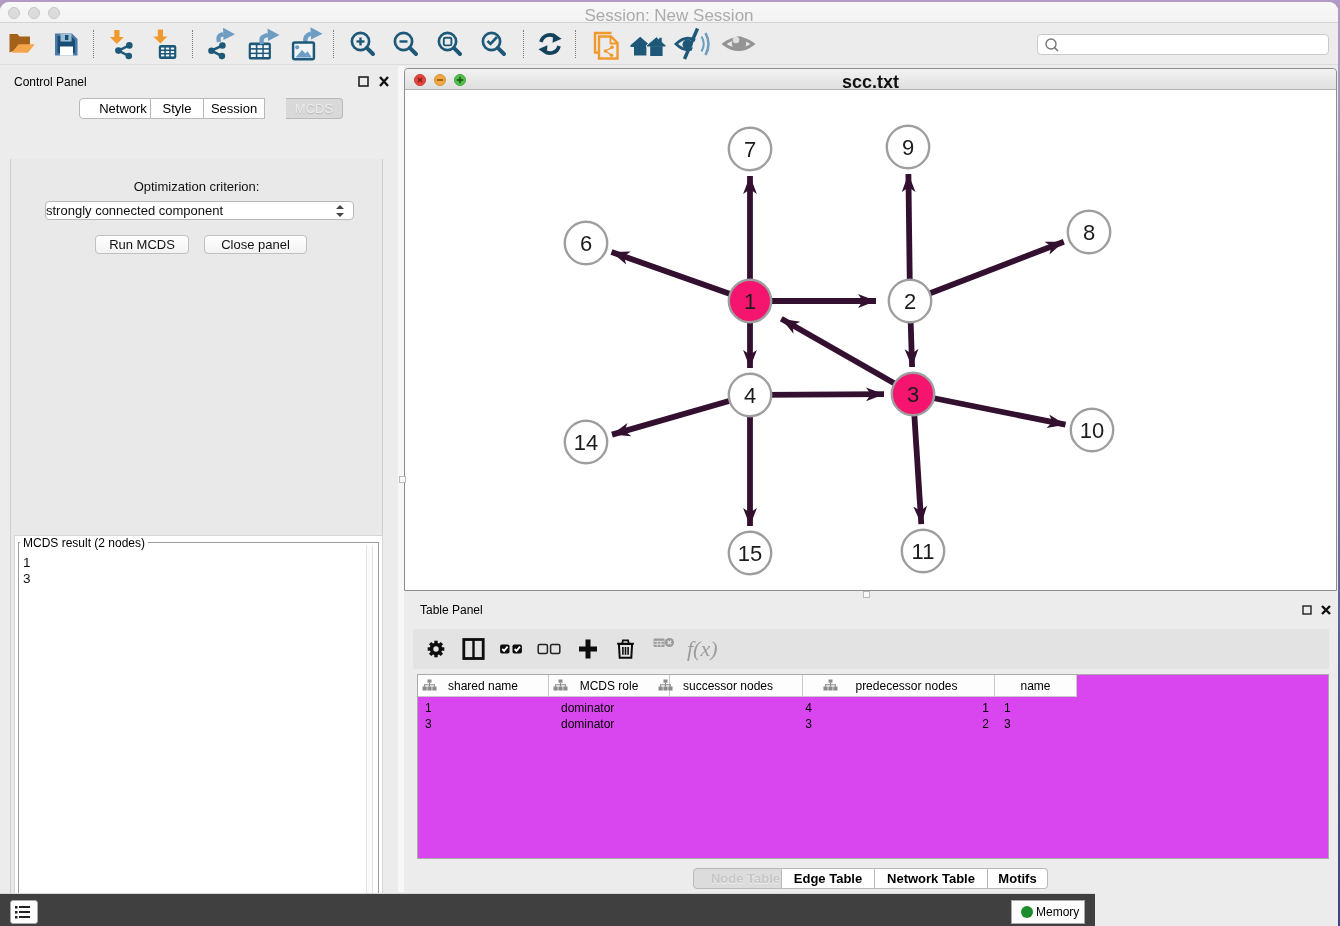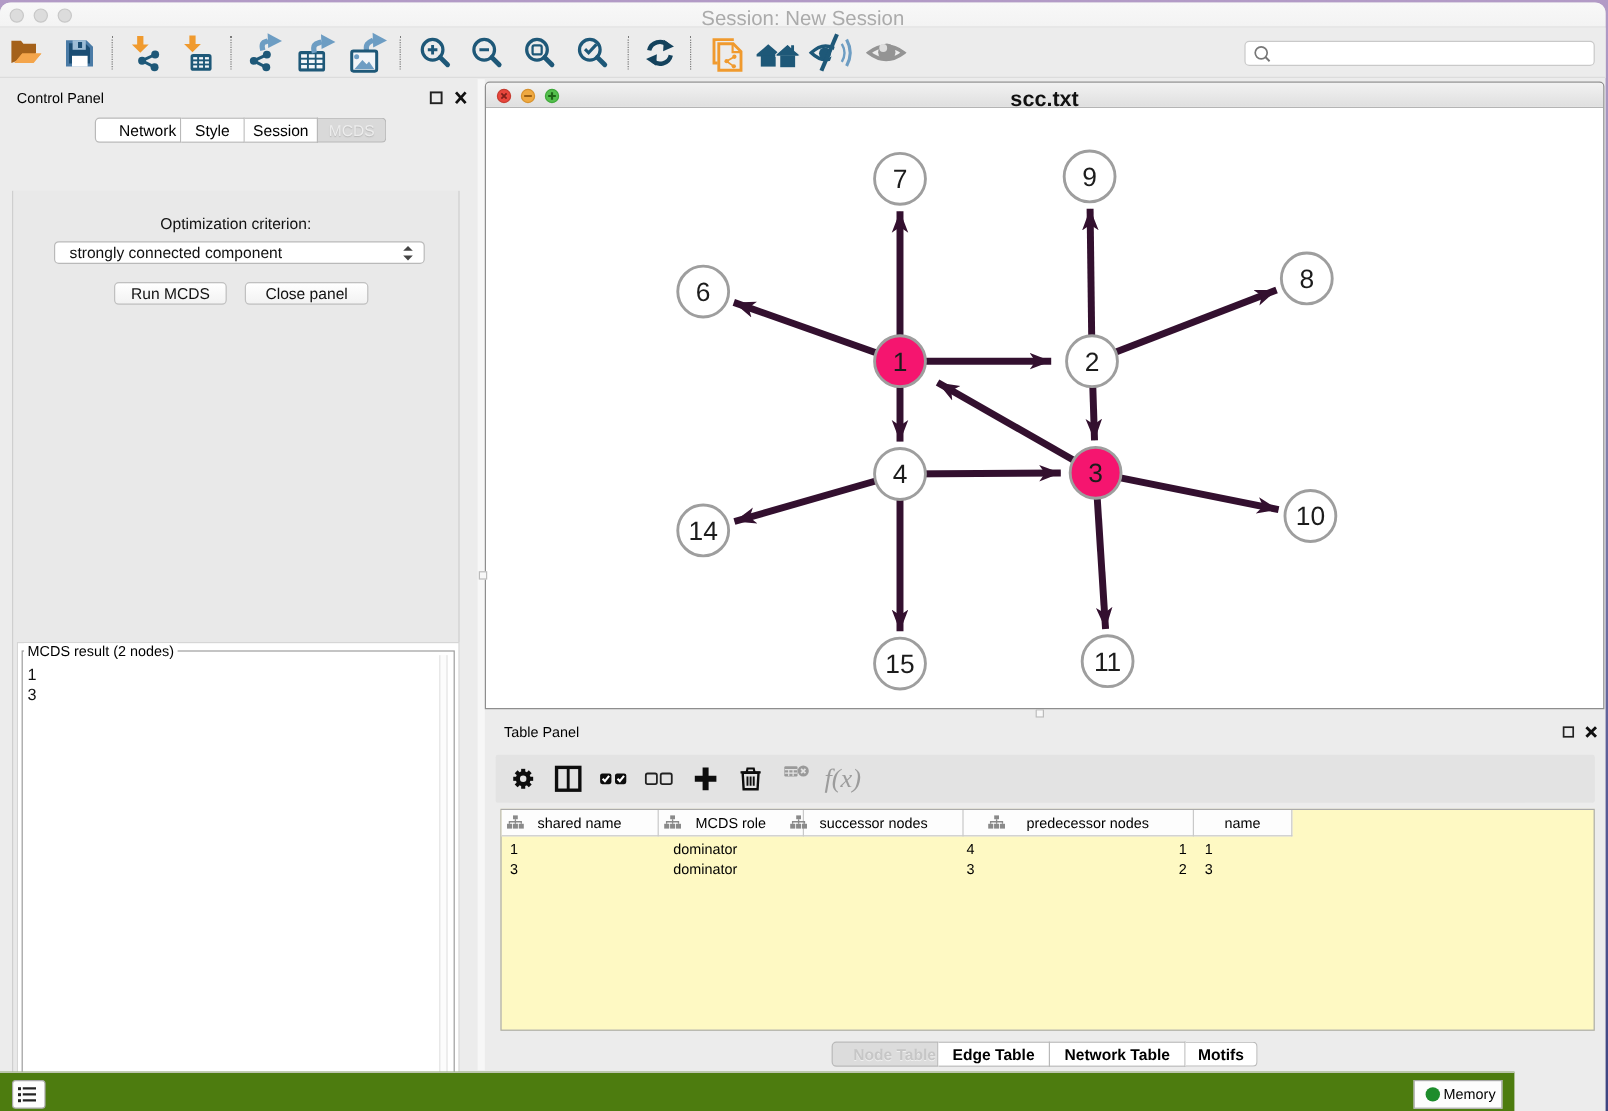--- a/index.html
+++ b/index.html
@@ -30,21 +30,21 @@
 .tab.first { border-left:1px solid #b9b9b9; border-radius:4px 0 0 4px;padding-left:16px; }
 .tab.last  { border-radius:0 4px 4px 0; }
 .tab.disabled { background:#d9d9d9; color:#ededed; text-shadow:0 1px 1px #b5b5b5; }
 .tab.disabled2 { background:#dcdcdc; color:#c6c6c6; text-shadow:0 1px 0 #f0f0f0; }
 #cp-inner { position:absolute; left:10px; top:53px; width:373px; height:763px;
   background:#e9e9e9; border:1px solid #cfcfcf; border-top:none;margin-top:40px; }
 #opt-label { position:absolute; left:0; top:20px; width:100%; text-align:center;
   font-size:13px; color:#111; }
 #dropdown { position:absolute; left:34px; top:42px; width:309px; height:19px;
   background:#fff; border:1px solid #b9b9b9; border-radius:4px;
-  font-size:13px; line-height:17px; padding-left:12px; color:#111; }
+  font-size:13px; line-height:17px; color:#111; }
 .btn { position:absolute; height:19px; background:linear-gradient(#ffffff,#f2f2f2);
   border:1px solid #c0c0c0; border-radius:4px; font-size:13px; text-align:center;
   line-height:17px; color:#111; }
 #mcds-box { position:absolute; left:3px; top:376px; width:369px; height:379px;
   border:1px solid #d6d6d6; background:#fff; }
 #mcds-border { position:absolute; left:3px; top:6px; right:3px; bottom:4px;
   border:1px solid #9d9d9d; }
 #mcds-legend { position:absolute; left:5px; top:0px; background:#fff;
   font-size:12px; padding:0 3px; color:#000; }
 #mcds-items { position:absolute; left:8px; top:19px; font-size:13.5px; color:#111; line-height:16px; }
@@ -56,29 +56,29 @@
 #nettitle { position:absolute; left:0; top:0; width:100%; height:21px;
   background:linear-gradient(#f2f2f2,#dfdfdf); border-bottom:1px solid #b4b4b4;
   border-radius:4px 4px 0 0; }
 #nettitle .name { position:absolute; width:100%; text-align:center; top:3px;
   font-size:18px; font-weight:bold; color:#111; }
 
 #tpanel { position:absolute; left:404px; top:597px; width:934px; height:294px; }
 #ttool { position:absolute; left:9px; top:30px; width:916px; height:40px;
   background:#e3e3e3; border-radius:2px; }
 #ttable { position:absolute; left:13px; top:75px; width:912px; height:185px;
-  background:#fef9c3; border:1px solid #ababab; }
+  background:#d946ef; border:1px solid #ababab; }
 .th-row { position:absolute; left:0; top:0; height:22px;
   border-bottom:1px solid #c9c9c9; background:#fdfdfd; }
 .th-cell { position:absolute; top:0; height:22px; font-size:12px; color:#000;
   text-align:center; line-height:22px; border-right:1px solid #c9c9c9; }
 .td { position:absolute; font-size:12px; color:#000; height:16px; line-height:16px; }
 
-#statusbar { position:absolute; left:0; top:891px; width:1262px; height:33px;
-  background:#4d7c0f; border-top:1px solid #d8d8d8; }
+#statusbar { position:absolute; left:0; top:891px; width:1095px; height:33px;
+  background:#404040; border-top:1px solid #d8d8d8; }
 #memorybtn { position:absolute; right:10px; top:6px; width:74px; height:24px;
   background:#fdfdfd; border:1px solid #a9a9a9; font-size:12px; }
 #listbtn { position:absolute; left:10px; top:6px; width:28px; height:24px;
   background:#fdfdfd; border:1px solid #a9a9a9; border-radius:3px; }
 </style>
 </head>
 <body>
 <div id="window">
   <div id="titlebar">
     <div class="tl" style="left:8px;"></div>
@@ -210,21 +210,21 @@
   <div id="cpanel">
     <div class="panel-title" style="position:absolute;left:14px;top:9px;">Control Panel</div>
     <svg width="40" height="14" style="position:absolute;left:356px;top:9px;">
       <rect x="3" y="2" width="9" height="9" fill="none" stroke="#222" stroke-width="1.6"></rect>
       <path d="M24 2 L32 11 M32 2 L24 11" stroke="#111" stroke-width="2.3"></path>
     </svg>
     <div class="tabs" style="left:79px;top:32px;">
       <div class="tab first" style="width:72px;">Network</div>
       <div class="tab" style="width:53px;">Style</div>
       <div class="tab" style="width:61px;">Session</div>
-      <div class="tab last disabled" style="width:57px;">MCDS</div>
+      <div class="tab last disabled" style="width:57px;margin-left:21px;">MCDS</div>
     </div>
     <div id="cp-inner">
       <div id="opt-label">Optimization criterion:</div>
       <div id="dropdown">strongly connected component
         <svg width="12" height="14" style="position:absolute;right:7px;top:2px;">
           <path d="M2 5 L6 1 L10 5 Z" fill="#444"></path>
           <path d="M2 9 L6 13 L10 9 Z" fill="#444"></path>
         </svg>
       </div>
       <div class="btn" style="left:84px;top:76px;width:94px;">Run MCDS</div>

